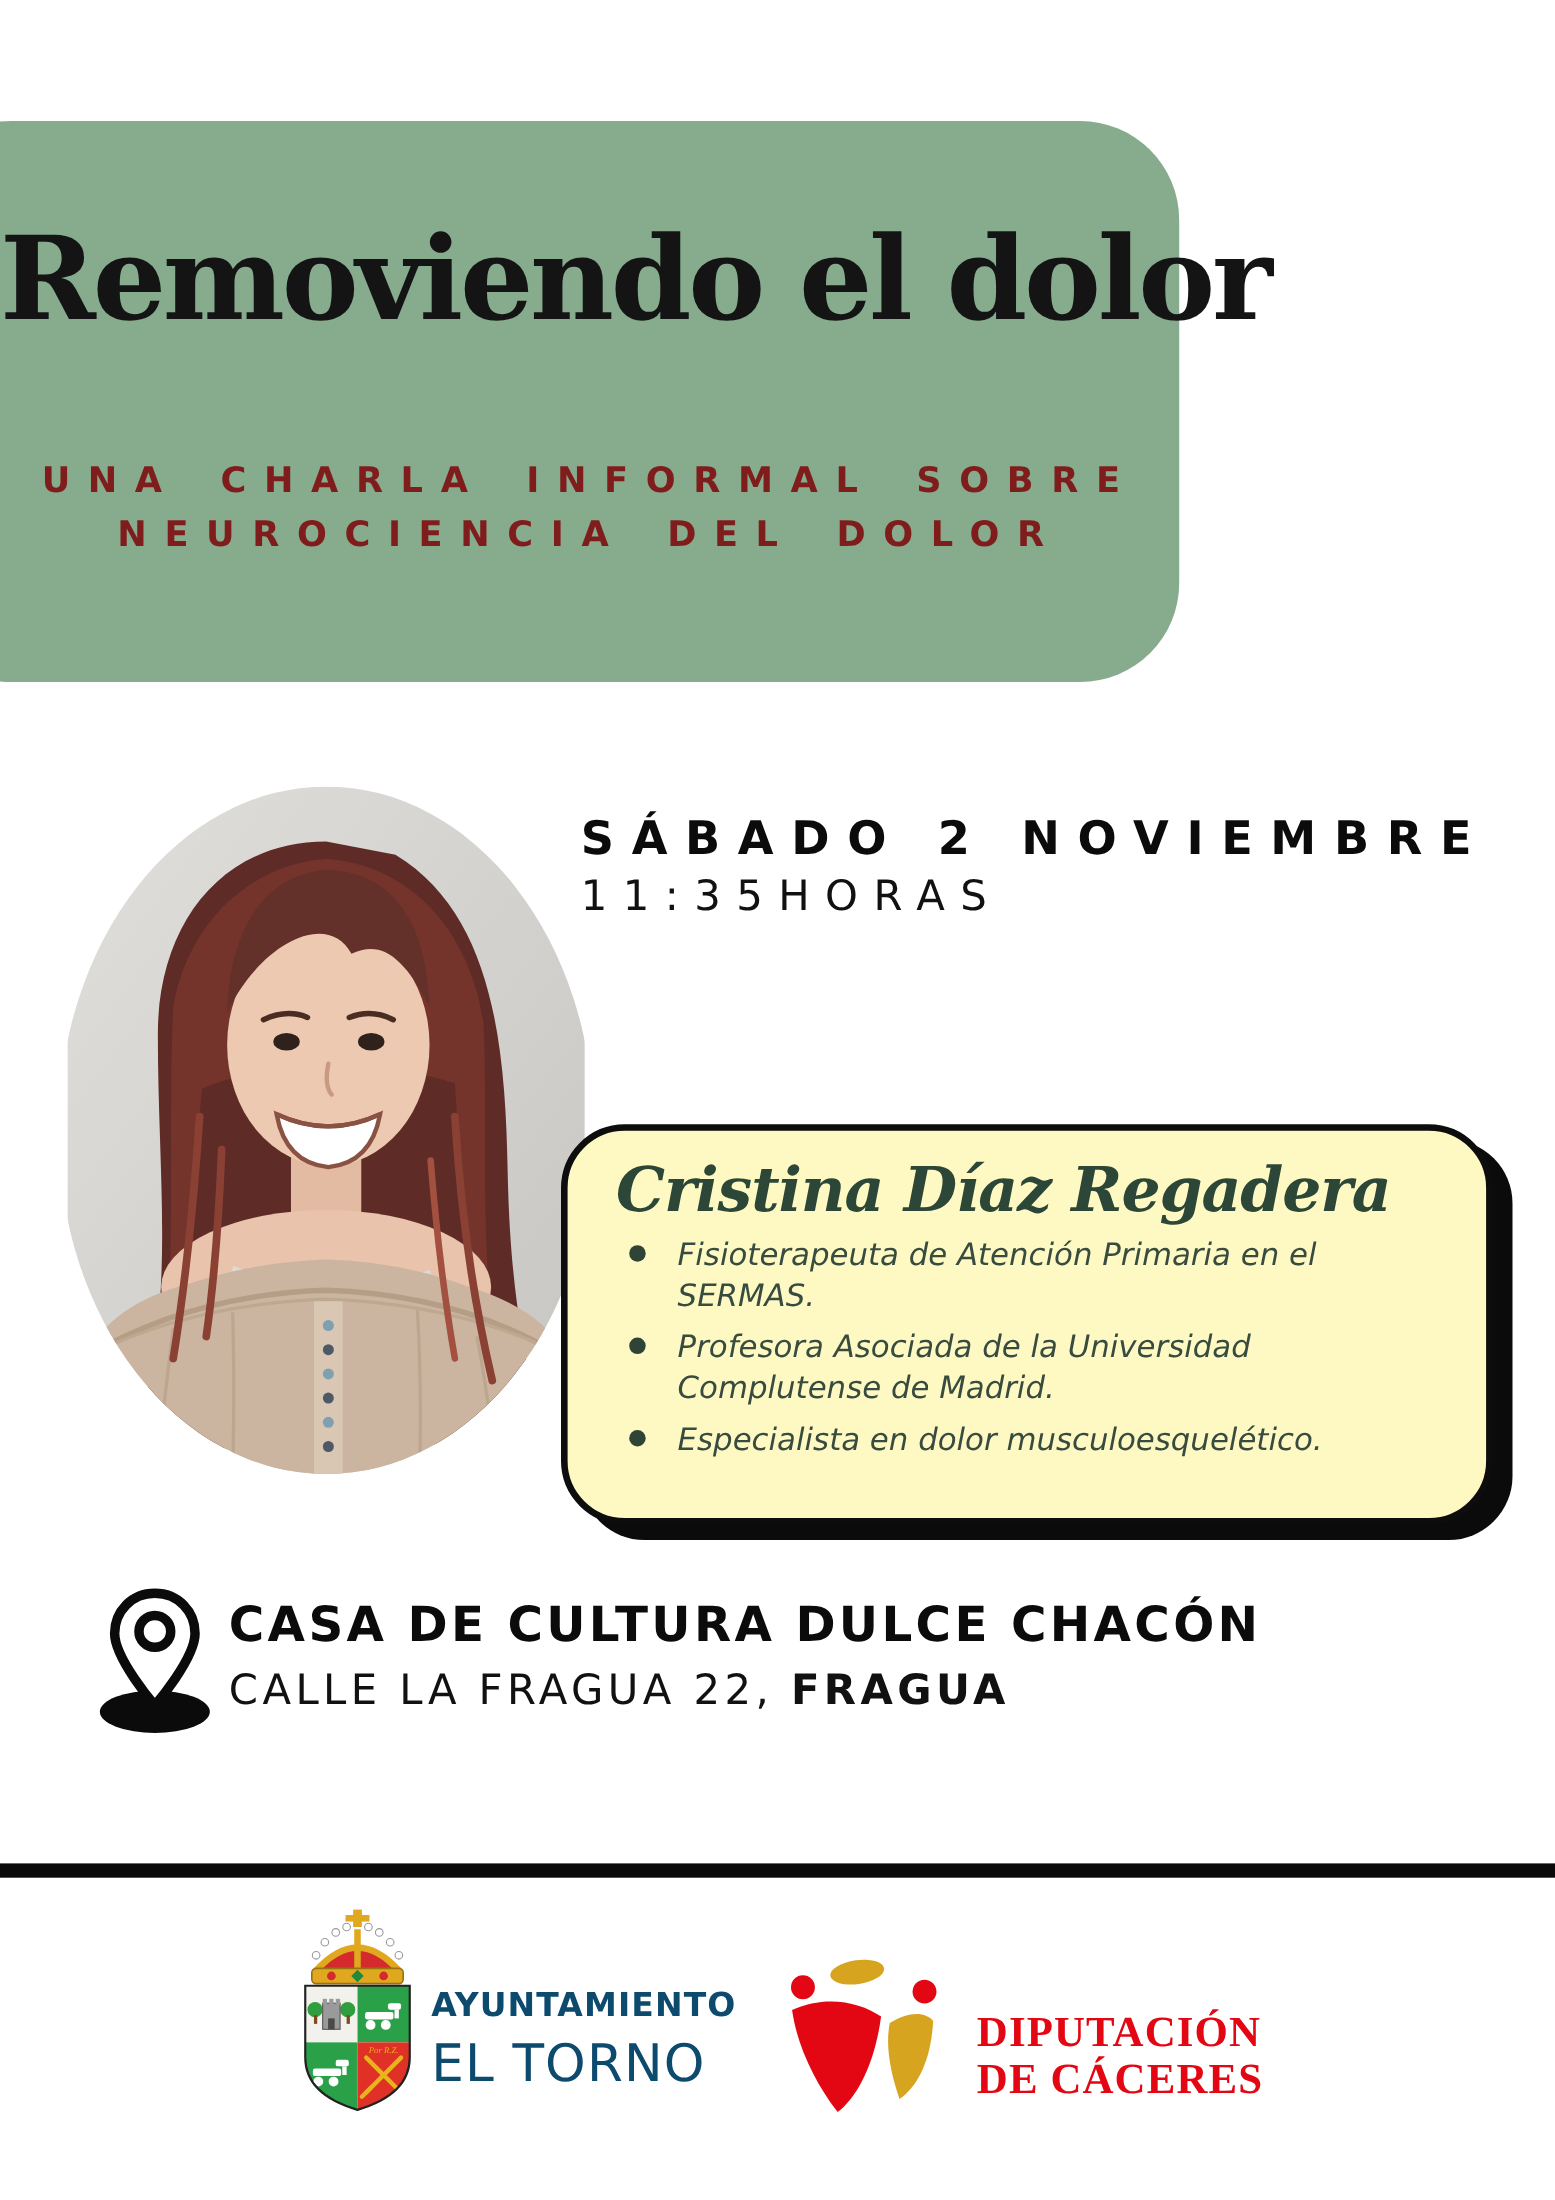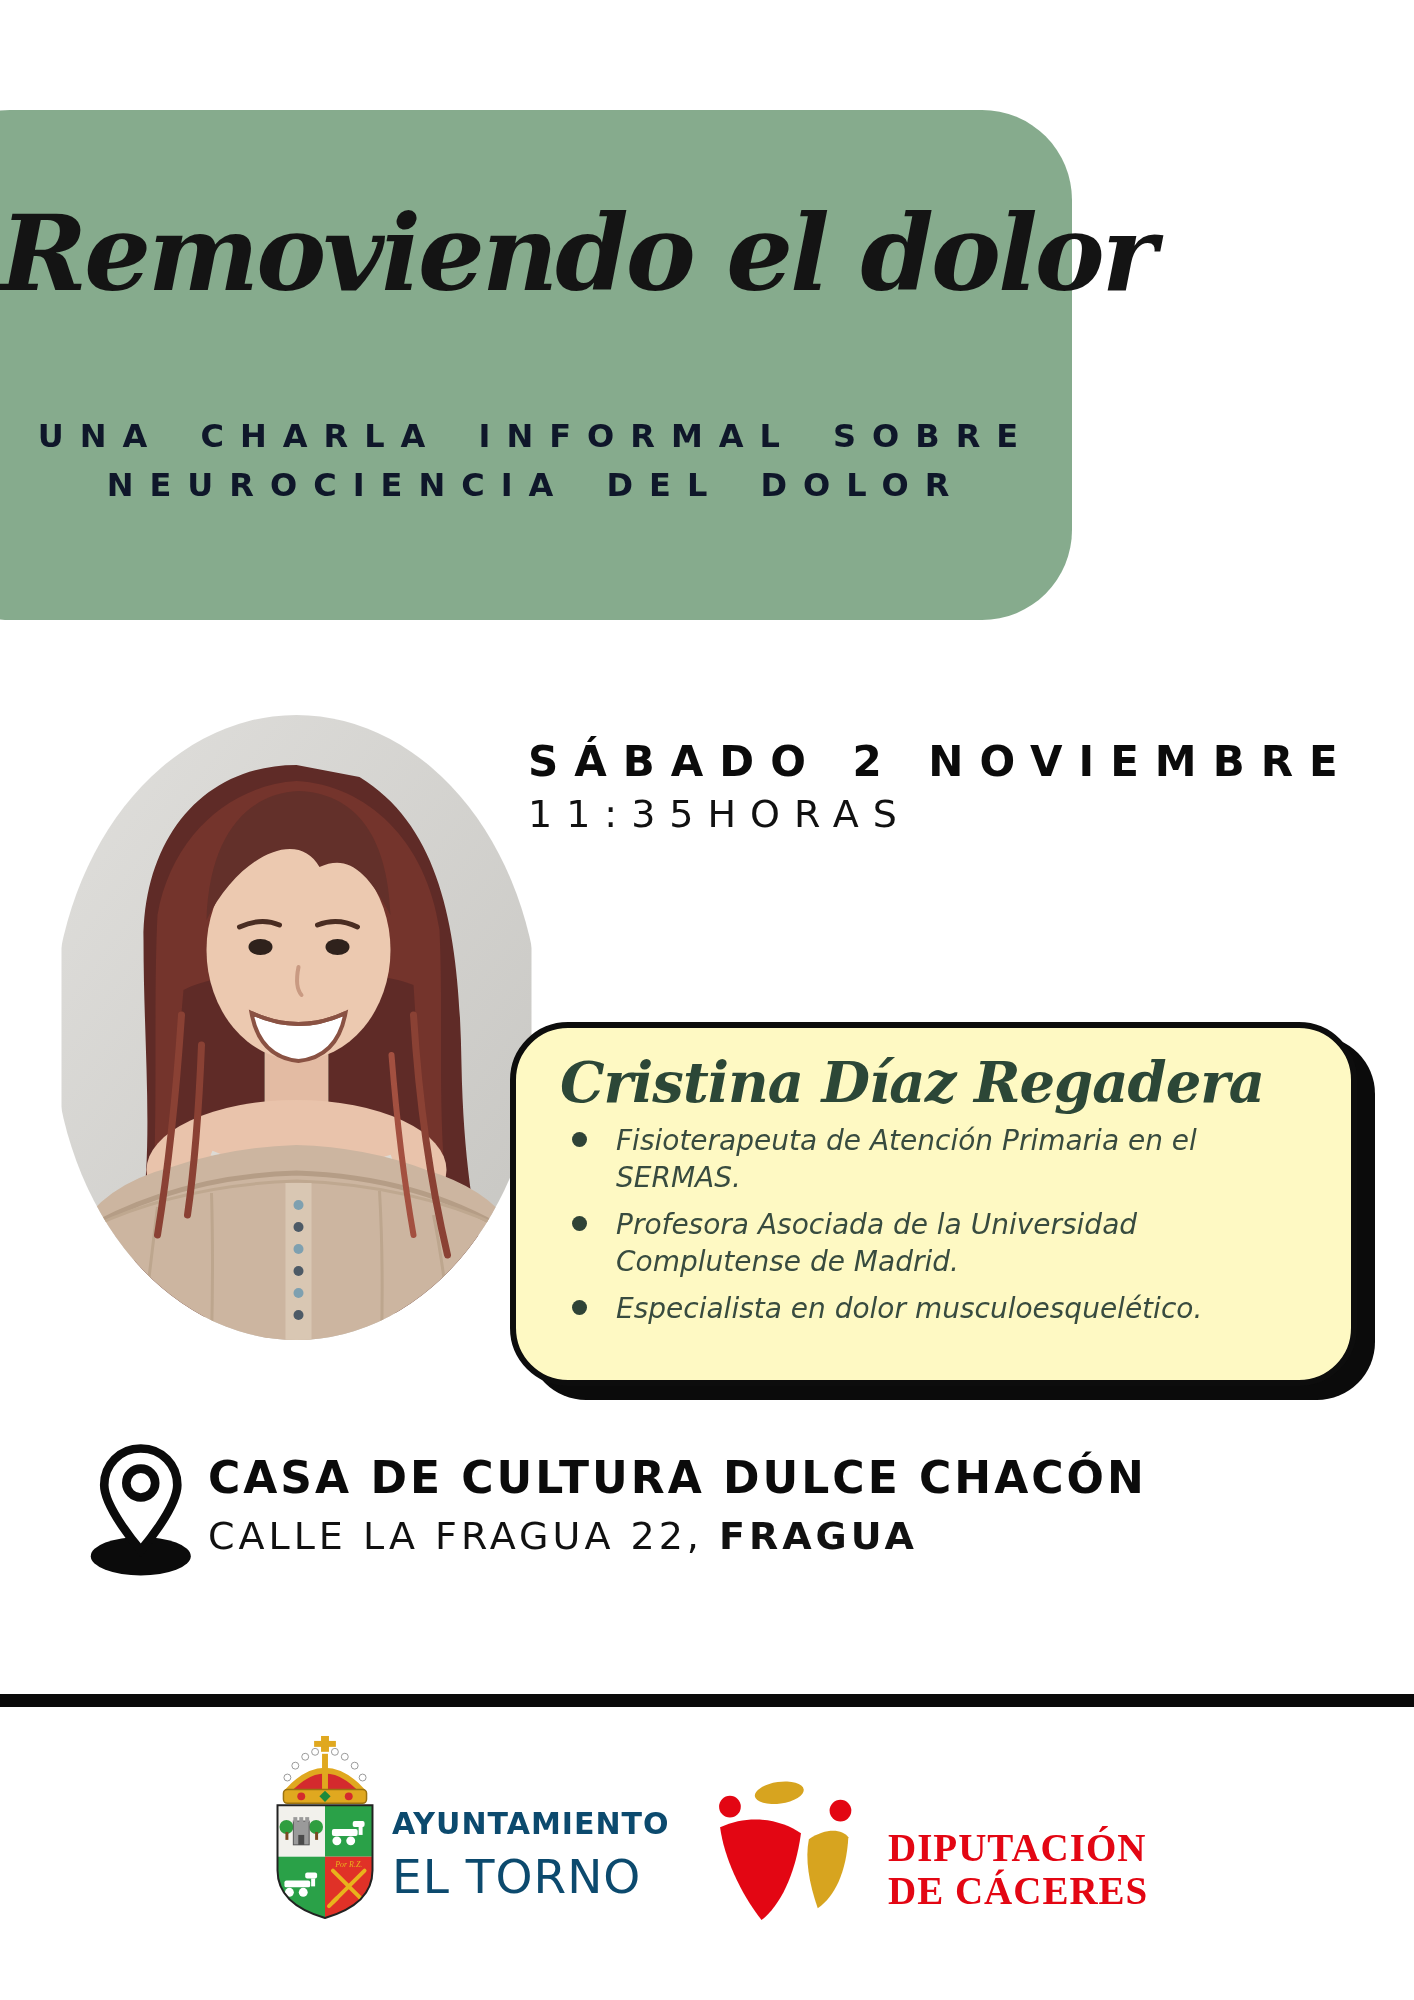--- a/index.html
+++ b/index.html
@@ -16,31 +16,31 @@
     position:absolute;left:-80px;top:110px;
     width:1152px;height:510px;
     background:var(--hero-green,#86ab8d);
     border-radius:90px;
   }
   .hero-inner{position:absolute;left:80px;right:0;top:0;bottom:0;}
   .hero-title{
     position:absolute;left:0;right:0;top:88px;
     text-align:center;
     font-family:"DejaVu Serif", serif;
-    font-style:italic;font-weight:bold;
+    font-weight:bold;
     font-size:105px;line-height:1.05;
     letter-spacing:-3px;color:#141414;
     white-space:nowrap;
   }
   .hero-subtitle{
     position:absolute;left:0;right:0;top:302px;
     text-align:center;
     font-weight:bold;font-size:32px;line-height:49px;
     letter-spacing:16px;word-spacing:10px;
-    color:#0f172a;
+    color:#7f1d1d;
   }
   
   .date-block{position:absolute;left:528px;top:737px;white-space:nowrap;}
   .date-line{font-weight:800;font-size:42px;letter-spacing:16px;color:#0b0b0b;line-height:50px;}
   .time-line{font-weight:400;font-size:38px;letter-spacing:14px;color:#111;line-height:46px;margin-top:4px;}
   
   .photo{
     position:absolute;left:53px;top:715px;width:487px;height:625px;
     border-radius:50%;overflow:hidden;
   }

